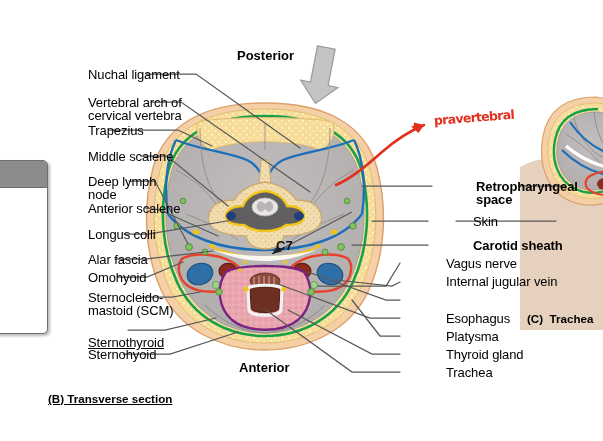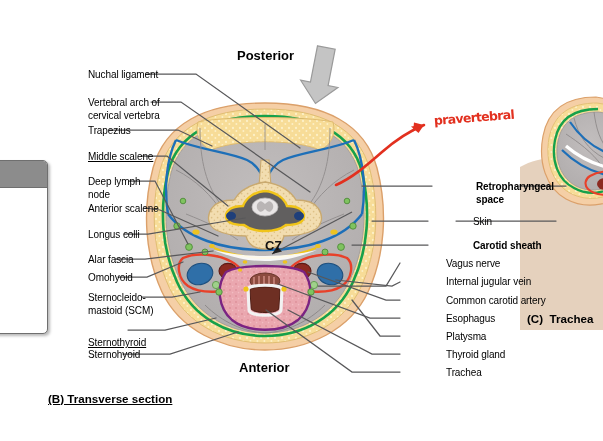--- a/index.html
+++ b/index.html
@@ -7,21 +7,21 @@
     width:603px;height:441px;overflow:hidden;position:relative;
     background:#ffffff;
     font-family:"Liberation Sans","DejaVu Sans",sans-serif;
     -webkit-font-smoothing:antialiased;
   }
   #stage{position:absolute;inset:0;width:603px;height:441px;overflow:hidden;}
   svg.layer{position:absolute;left:0;top:0;width:603px;height:441px;overflow:visible;}
 
   .lbl{
     position:absolute;
-    font-size:10px;
+    font-size:13px;
     color:#000;
     line-height:13.2px;
     white-space:pre;
     letter-spacing:-0.1px;
     padding-left:42px;
   }
   .lbl.b{font-weight:bold;}
 
   .ori{
     position:absolute;font-weight:bold;font-size:13px;color:#000;white-space:pre;
@@ -321,45 +321,44 @@
 
   <div id="legendbox">
     <div class="hdr"></div>
 
   </div>
 
   <div class="lbl" style="left:46px;top:68px;">Nuchal ligament</div>
   <div class="lbl" style="left:46px;top:96px;">Vertebral arch of
 cervical vertebra</div>
   <div class="lbl" style="left:46px;top:124px;">Trapezius</div>
-  <div class="lbl" style="left:46px;top:150px;text-decoration:underline;">Middle scalene</div>
+  <div class="lbl" style="left:46px;top:150px;">Middle scalene</div>
   <div class="lbl" style="left:46px;top:175px;">Deep lymph
 node</div>
   <div class="lbl" style="left:46px;top:202px;">Anterior scalene</div>
   <div class="lbl" style="left:46px;top:228px;">Longus colli</div>
   <div class="lbl" style="left:46px;top:253px;">Alar fascia</div>
   <div class="lbl" style="left:46px;top:271px;">Omohyoid</div>
   <div class="lbl" style="left:46px;top:291px;">Sternocleido-
 mastoid (SCM)</div>
   <div class="lbl" style="left:46px;top:336px;text-decoration:underline;">Sternothyroid</div>
   <div class="lbl" style="left:46px;top:348px;">Sternohyoid</div>
 
   <div class="lbl b" style="left:434px;top:180px;">Retropharyngeal
 space</div>
   <div class="lbl" style="left:431px;top:215px;">Skin</div>
   <div class="lbl b" style="left:431px;top:239px;">Carotid sheath</div>
   <div class="lbl" style="left:404px;top:257px;">Vagus nerve</div>
   <div class="lbl" style="left:404px;top:275px;">Internal jugular vein</div>
-  <div class="lbl" style="left:404px;top:294px;">Common carotid artery</div>
   <div class="lbl" style="left:404px;top:312px;">Esophagus</div>
   <div class="lbl" style="left:404px;top:330px;">Platysma</div>
   <div class="lbl" style="left:404px;top:348px;">Thyroid gland</div>
   <div class="lbl" style="left:404px;top:366px;">Trachea</div>
 
   <div class="ori" style="left:237px;top:48px;">Posterior</div>
   <div class="ori" style="left:239px;top:360px;">Anterior</div>
-  <div class="c7" style="left:265px;top:238px;">C7</div>
+  <div class="c7" style="left:276px;top:238px;">C7</div>
   <div class="cap" style="left:48px;top:392px;text-decoration:underline;">(B) Transverse section</div>
   <div class="cap" style="left:527px;top:312px;">(C)  Trachea</div>
 
   <div class="redhand" style="left:434px;top:113px;">pravertebral</div>
 
 </div>
 
 </body></html>

